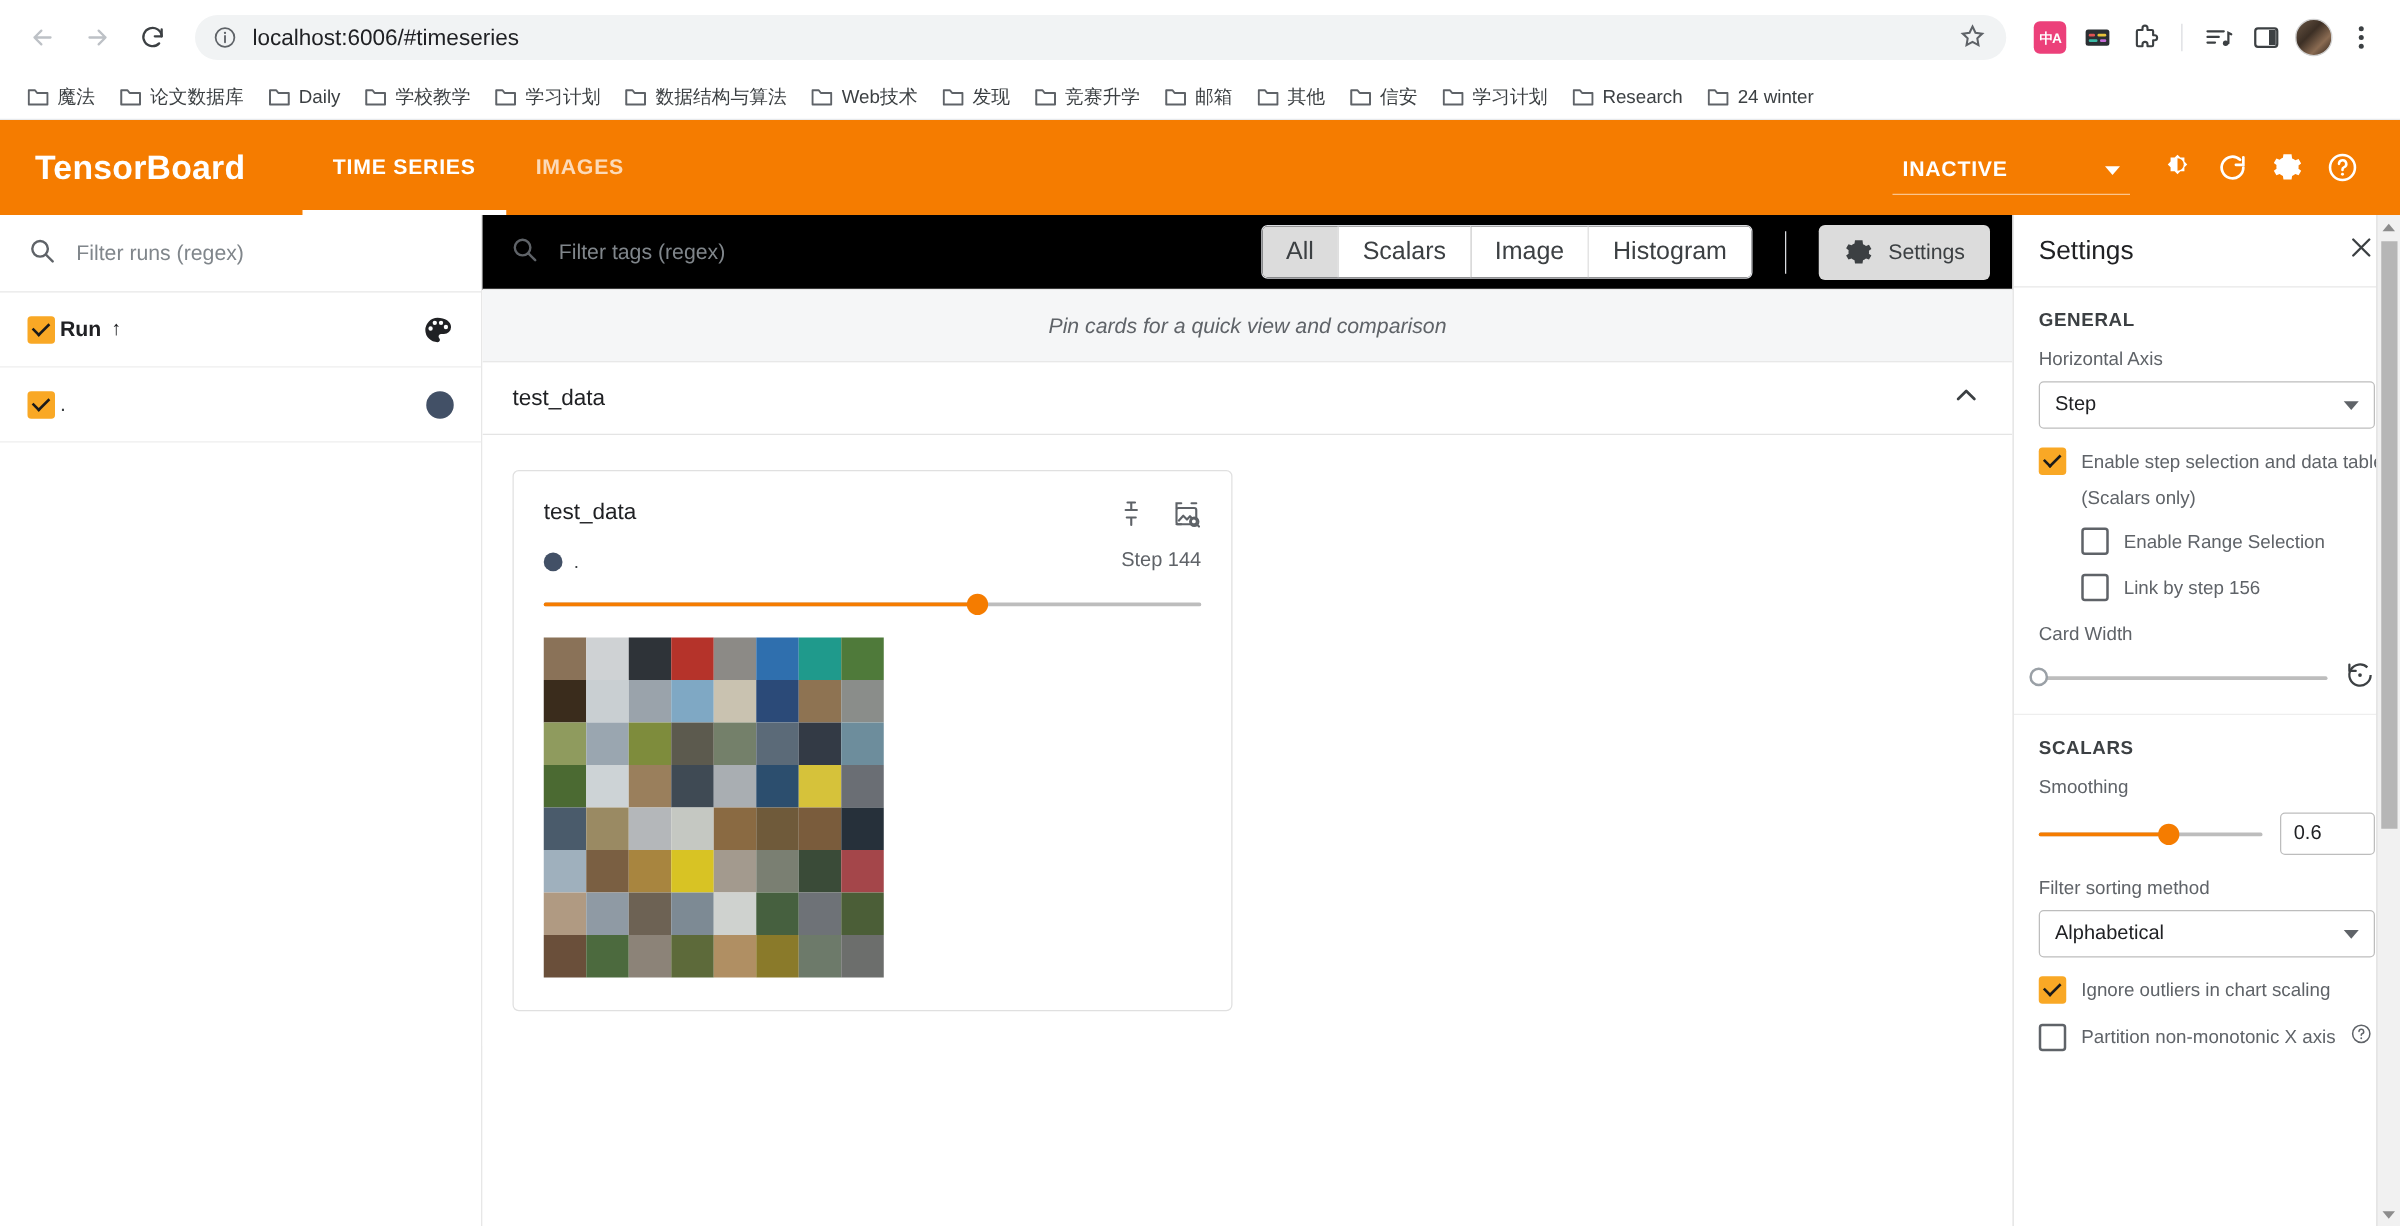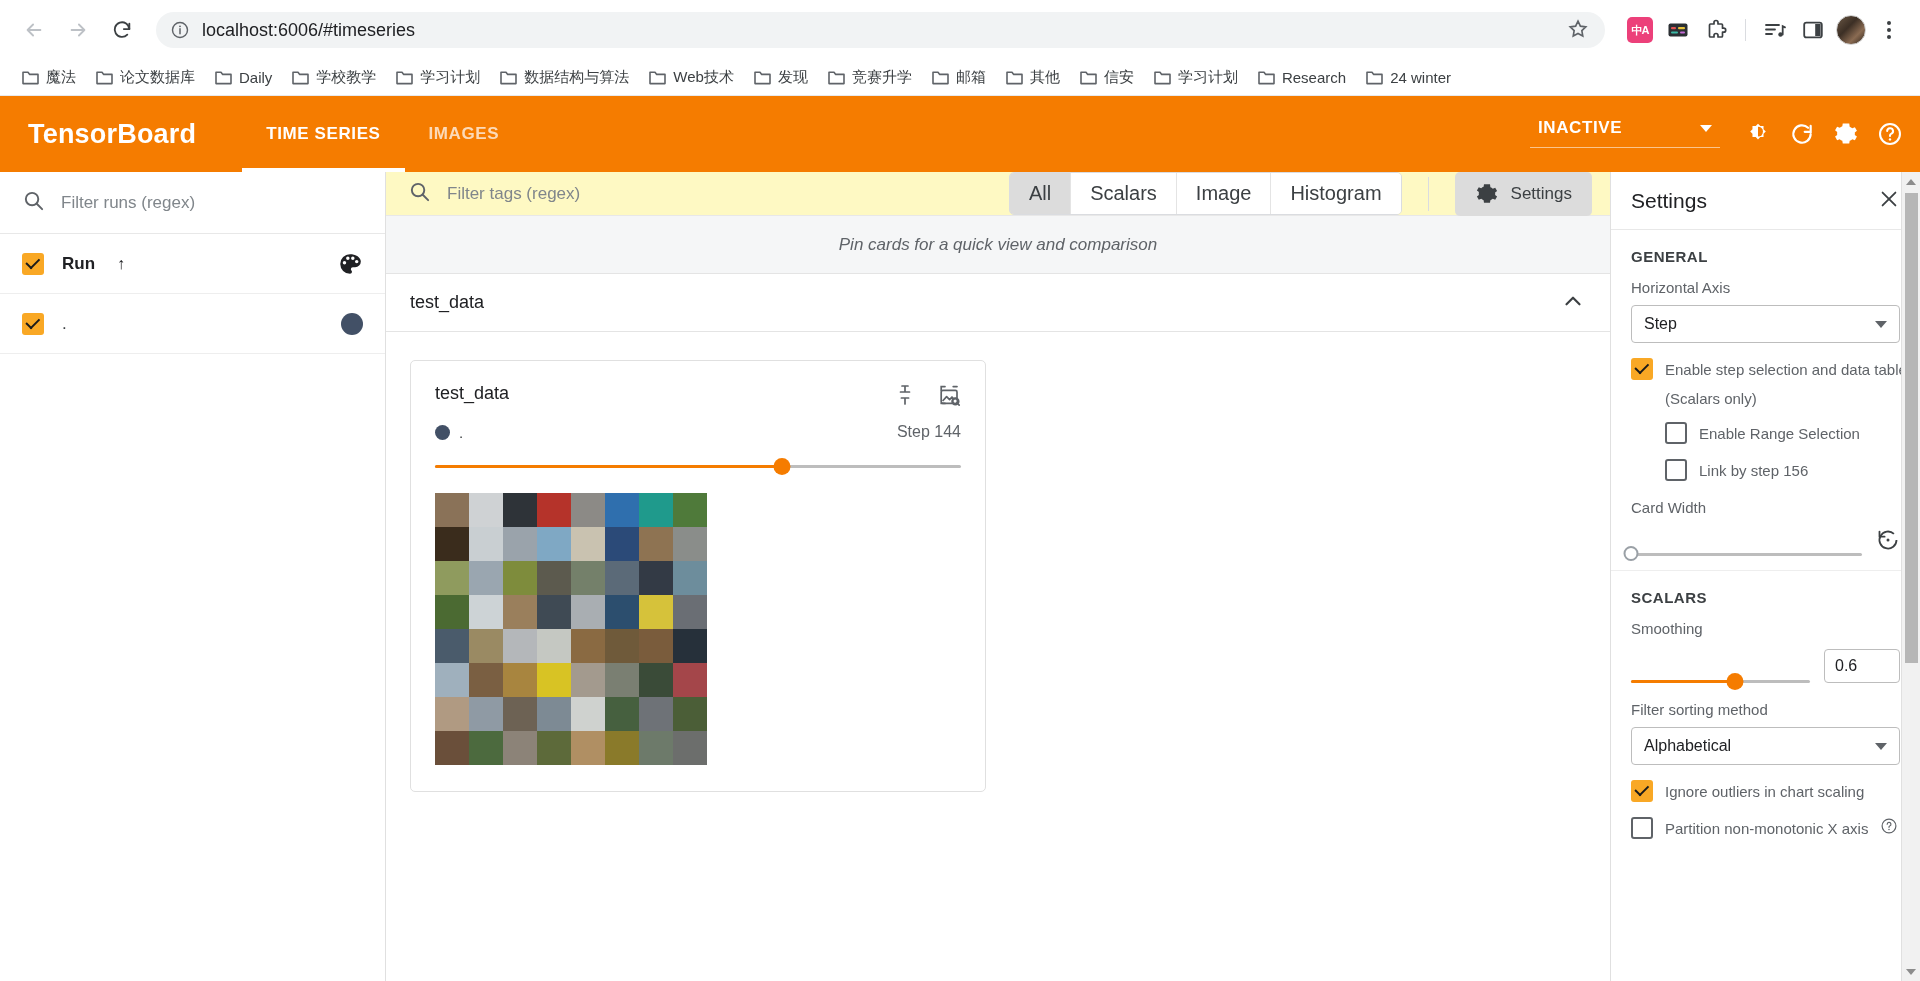--- a/index.html
+++ b/index.html
@@ -80,21 +80,21 @@
     height: 76px; display: flex; align-items: center; padding: 0 24px;
     font-size: 17px; font-weight: bold; letter-spacing: .6px; color: rgba(255,255,255,.72);
     position: relative;
   }
   .tb-tab.active { color: #fff; }
   .tb-tab.active::after {
     content: ""; position: absolute; left: 0; right: 0; bottom: 0;
     height: 4px; background: #fff;
   }
   #tb-header-right {
-    margin-left: auto; display: flex; align-items: flex-start; gap: 0px; padding-right: 8px;
+    margin-left: auto; display: flex; align-items: flex-end; gap: 0px; padding-right: 24px;
   }
   #inactive-select {
     display: flex; align-items: center; gap: 52px;
     color: #fff; font-size: 17px; font-weight: bold; letter-spacing: .6px;
     border-bottom: 1px solid rgba(255,255,255,.55);
     padding: 6px 8px 9px 8px; margin-right: 16px; min-width: 190px;
   }
   #inactive-select .caret {
     width: 0; height: 0; border-left: 6px solid transparent; border-right: 6px solid transparent;
     border-top: 7px solid #fff; margin-left: auto;
@@ -107,21 +107,21 @@
 
   
   #runs-pane { width: 386px; flex: 0 0 386px; background: #fff; border-right: 1px solid #e0e0e0; }
   #runs-filter {
     height: 62px; display: flex; align-items: center; gap: 16px;
     padding: 0 22px; border-bottom: 1px solid #e8e8e8;
   }
   .search-ico svg { width: 23px; height: 23px; fill: none; stroke: #5f6368; stroke-width: 2; }
   .filter-text { font-size: 17px; color: #80868b; }
   .run-row {
-    height: 60px; display: flex; align-items: center; gap: 18px;
+    height: 60px; display: flex; align-items: center; gap: 4px;
     padding: 0 22px; border-bottom: 1px solid #eeeeee;
   }
   .cbx {
     width: 22px; height: 22px; border-radius: 3px; flex: 0 0 auto;
     display: flex; align-items: center; justify-content: center;
   }
   .cbx.on { background: #f9a825; }
   .cbx.on::after {
     content: ""; width: 11px; height: 6px; border-left: 2.6px solid #1a1a1a;
     border-bottom: 2.6px solid #1a1a1a; transform: rotate(-45deg) translate(1px,-2px);
@@ -132,22 +132,22 @@
   .run-arrow { font-size: 16px; color: #202124; margin-left: 4px; }
   .right-slot { margin-left: auto; display: flex; align-items: center; }
   .palette svg { width: 26px; height: 26px; }
   .run-color-dot { width: 22px; height: 22px; border-radius: 50%; background: #425066; }
 
   
   #content-pane { flex: 1 1 auto; display: flex; min-width: 0; }
   #cards-col { flex: 1 1 auto; min-width: 0; display: flex; flex-direction: column; background: #fff; }
 
   #tags-toolbar {
-    height: 44px; display: flex; align-items: center; gap: 16px;
-    padding: 0 18px 0 22px; border-bottom: 1px solid #e8e8e8; background: #fef9c3;
+    height: 60px; display: flex; align-items: center; gap: 16px;
+    padding: 0 18px 0 22px; border-bottom: 1px solid #e8e8e8; background: #000000;
   }
   #tags-filter { display: flex; align-items: center; gap: 16px; flex: 1 1 auto; }
   #chip-group { display: flex; border: 1px solid #dadce0; border-radius: 5px; overflow: hidden; }
   .chip {
     padding: 9px 19px; font-size: 20px; color: #3c4043; background: #fff;
     border-right: 1px solid #e4e4e4; white-space: nowrap;
   }
   .chip:last-child { border-right: none; }
   .chip.active { background: #dcdcdc; }
   #toolbar-sep { width: 1px; height: 34px; background: #dadce0; margin: 0 10px; }
@@ -226,21 +226,21 @@
     display: flex; align-items: center; padding: 0 12px; font-size: 16px; color: #202124;
   }
   .select-box .caret {
     margin-left: auto; width: 0; height: 0;
     border-left: 6px solid transparent; border-right: 6px solid transparent; border-top: 7px solid #5f6368;
   }
   .chk-row { display: flex; align-items: center; gap: 12px; margin-top: 15px; }
   .chk-row.indent { padding-left: 34px; }
   .chk-label { font-size: 15px; color: #5f6368; white-space: nowrap; }
   .note { font-size: 15px; color: #5f6368; margin-top: 10px; padding-left: 34px; }
-  .slider-row { display: flex; align-items: flex-end; gap: 14px; margin-top: 12px; }
+  .slider-row { display: flex; align-items: center; gap: 14px; margin-top: 12px; }
   .srow-track { flex: 1 1 auto; height: 3px; background: #bdbdbd; border-radius: 2px; position: relative; }
   .srow-fill { position: absolute; left: 0; height: 3px; background: #f57c00; border-radius: 2px; }
   .srow-thumb { position: absolute; top: -7px; width: 17px; height: 17px; border-radius: 50%; transform: translateX(-50%); }
   .srow-thumb.hollow { background: #fff; border: 2px solid #9aa0a6; width: 15px; height: 15px; }
   .srow-thumb.filled { background: #f57c00; }
   .reset-ico svg { width: 24px; height: 24px; fill: none; stroke: #3c4043; stroke-width: 1.8; }
   .num-input {
     width: 76px; height: 34px; border: 1px solid #bdbdbd; border-radius: 4px;
     display: flex; align-items: center; padding: 0 10px; font-size: 16px; color: #202124;
   }

